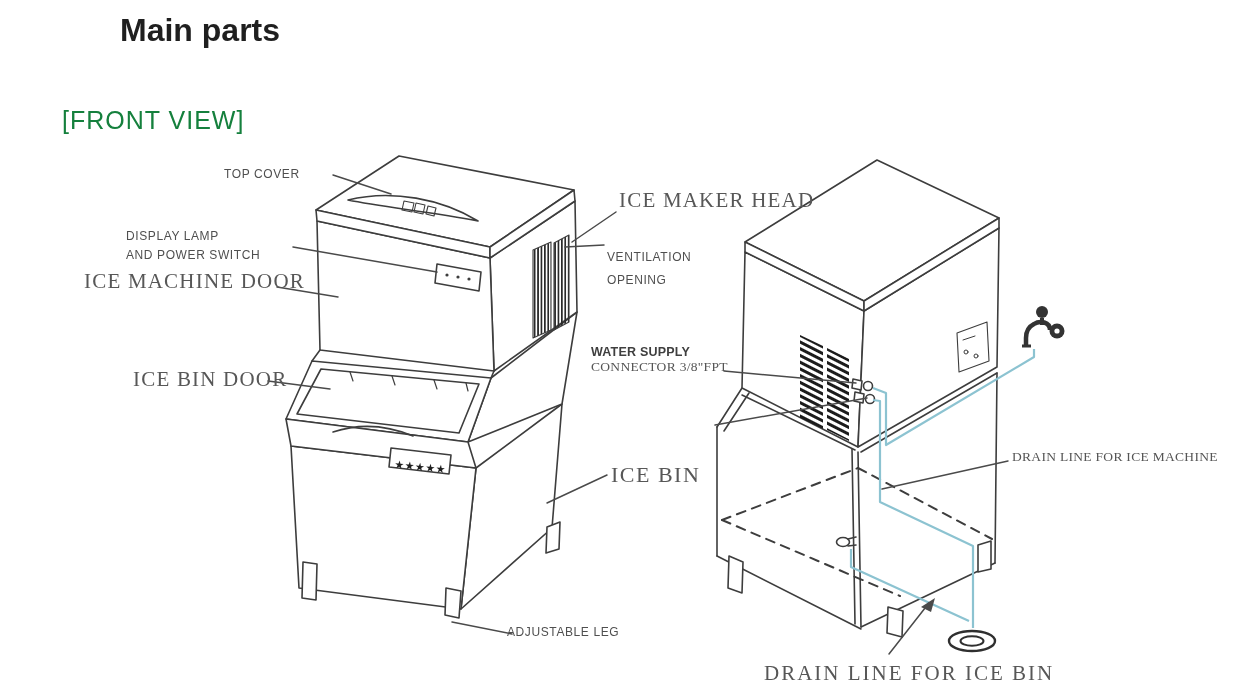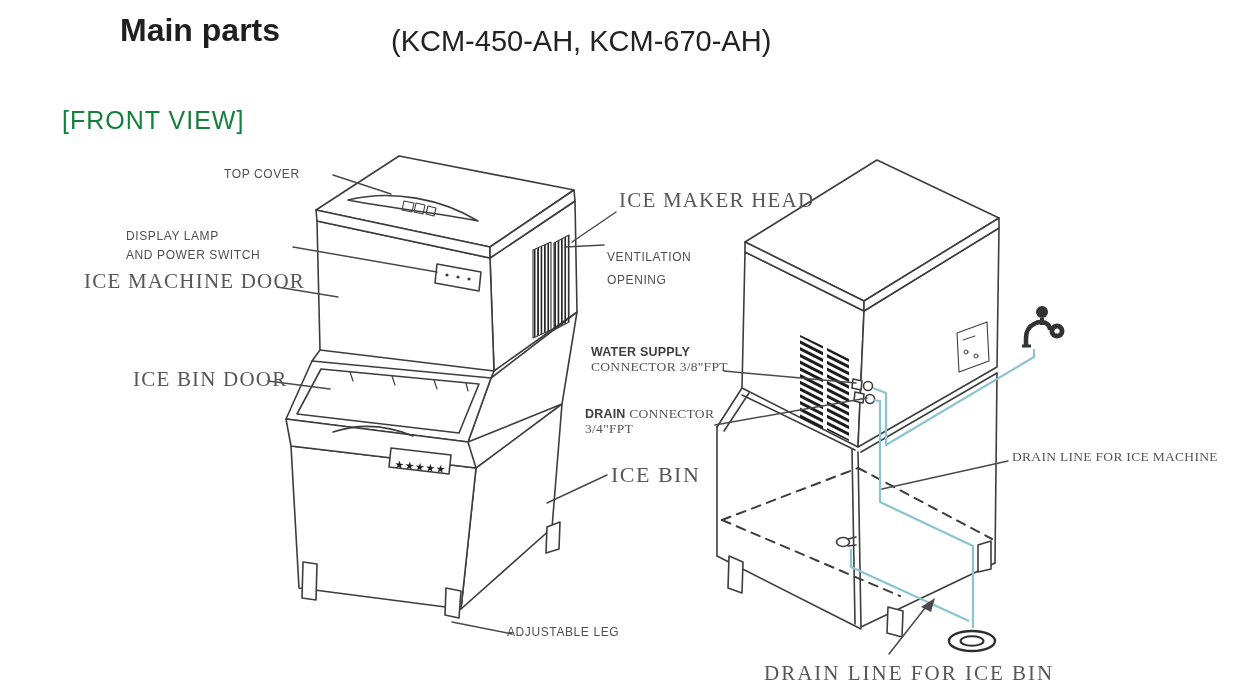--- a/index.html
+++ b/index.html
@@ -182,21 +182,20 @@
       <line x1="715" y1="425" x2="867" y2="398"></line>
       <line x1="607" y1="475" x2="547" y2="503"></line>
       <line x1="512" y1="634" x2="452" y2="622"></line>
       <line x1="1008" y1="461" x2="882" y2="489"></line>
       <line x1="889" y1="654" x2="929" y2="603"></line>
       <polygon points="935,598 921,607 931,612" fill="#4a4a4a" stroke="none"></polygon>
     </g>
   </svg>
 
   <div class="lbl t-title" style="left:120px;top:12px;">Main parts</div>
-  <div class="lbl t-sub" style="left:391px;top:25px;">(KCM-450-AH, KCM-670-AH)</div>
   <div class="lbl t-view" style="left:62px;top:106px;">[FRONT VIEW]</div>
 
   <div class="lbl sans" style="left:224px;top:167px;">TOP COVER</div>
 
   <div class="lbl" style="left:126px;top:226px;line-height:18px;">
     <span class="sans">DISPLAY LAMP</span><br>
     <span class="sans">AND POWER SWITCH</span>
   </div>
 
   <div class="lbl serif" style="left:84px;top:269px;">ICE MACHINE DOOR</div>
@@ -206,23 +205,19 @@
   <div class="lbl" style="left:607px;top:245px;line-height:21px;">
     <span class="sans">VENTILATION</span><br>
     <span class="sans">OPENING</span>
   </div>
 
   <div class="lbl mini" style="left:591px;top:344px;">
     <span class="sans-sm-b">WATER SUPPLY</span><br>
     <span class="serif-sm">CONNECTOR 3/8"FPT</span>
   </div>
 
-  <div class="lbl mini" style="left:585px;top:406px;">
-    <span class="sans-sm-b">DRAIN</span><span class="serif-sm"> CONNECTOR</span><br>
-    <span class="serif-sm">3/4"FPT</span>
-  </div>
 
   <div class="lbl serif-lg" style="left:611px;top:462px;">ICE BIN</div>
   <div class="lbl serif-sm" style="left:1012px;top:449px;">DRAIN LINE FOR ICE MACHINE</div>
   <div class="lbl sans" style="left:507px;top:625px;text-align:center;">ADJUSTABLE LEG</div>
   <div class="lbl serif" style="left:764px;top:661px;letter-spacing:2px;">DRAIN LINE FOR ICE BIN</div>
 
 </div>
 
 </body></html>

